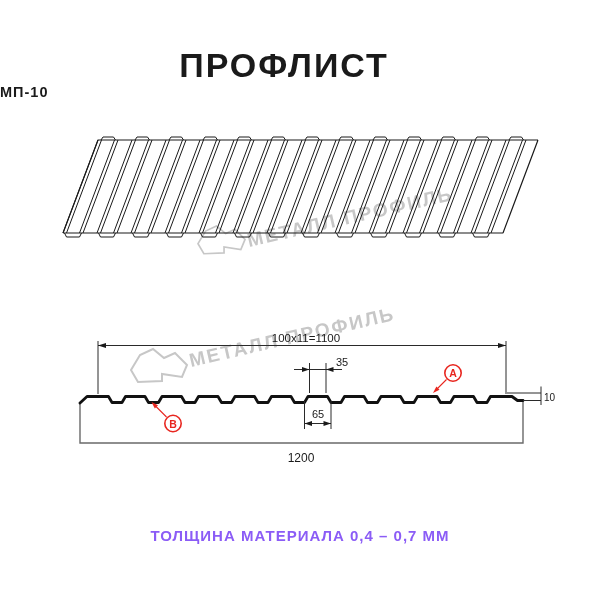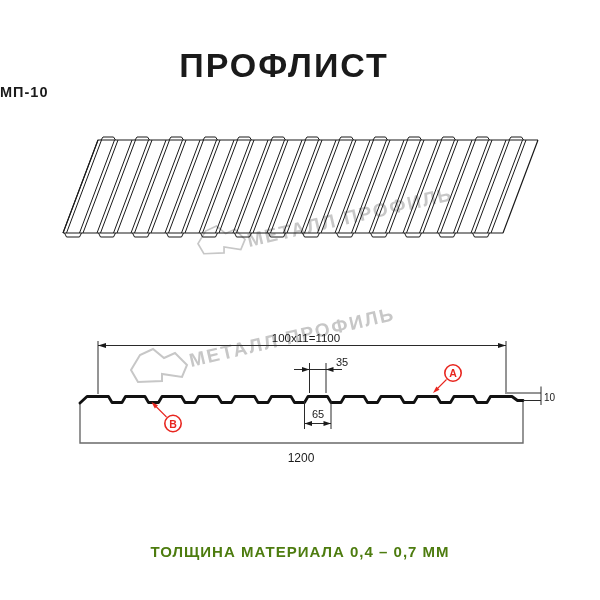--- a/index.html
+++ b/index.html
@@ -2,22 +2,22 @@
 <html><head>
 <meta charset="utf-8">
 <style>
   html,body{margin:0;padding:0;background:#ffffff;}
   .page{position:relative;width:600px;height:600px;background:#fff;overflow:hidden;
         font-family:"Liberation Sans",sans-serif;}
   .title{position:absolute;top:46px;left:0;width:568px;text-align:center;
          font-size:34px;font-weight:800;letter-spacing:2px;color:#1a1a1a;}
   .subtitle{position:absolute;top:84px;left:0;width:600px;text-align:left;
          font-size:14.5px;font-weight:700;letter-spacing:1px;color:#1a1a1a;}
-  .footer-note{position:absolute;top:543px;left:0;width:600px;text-align:center;
-         font-size:15px;font-weight:600;letter-spacing:1px;color:#4d7c0f;}
+  .footer-note{position:absolute;top:527px;left:0;width:600px;text-align:center;
+         font-size:15px;font-weight:600;letter-spacing:1px;color:#8b5cf6;}
   svg{position:absolute;top:0;left:0;}
   .dim-text{font-family:"Liberation Sans",sans-serif;fill:#1a1a1a;}
   .wm-text{font-family:"Liberation Sans",sans-serif;font-weight:bold;letter-spacing:2px;fill:#c7c7c7;}
   .red-label{font-family:"Liberation Sans",sans-serif;fill:#e8261f;font-weight:600;}
 </style>
 </head>
 <body>
 
 <div class="page">
 

